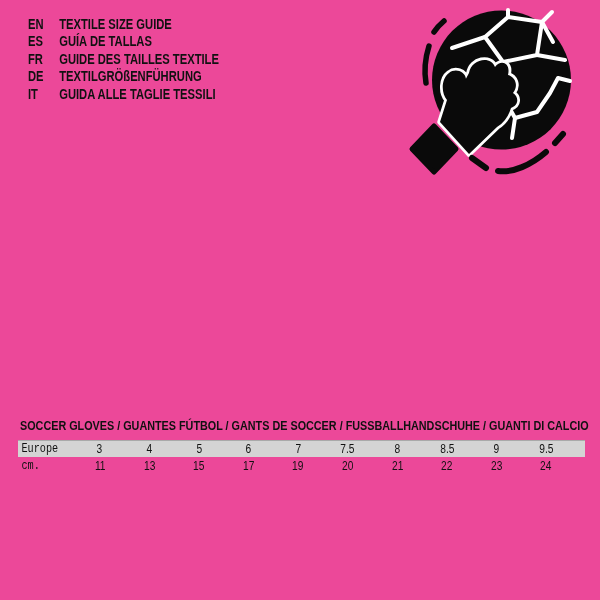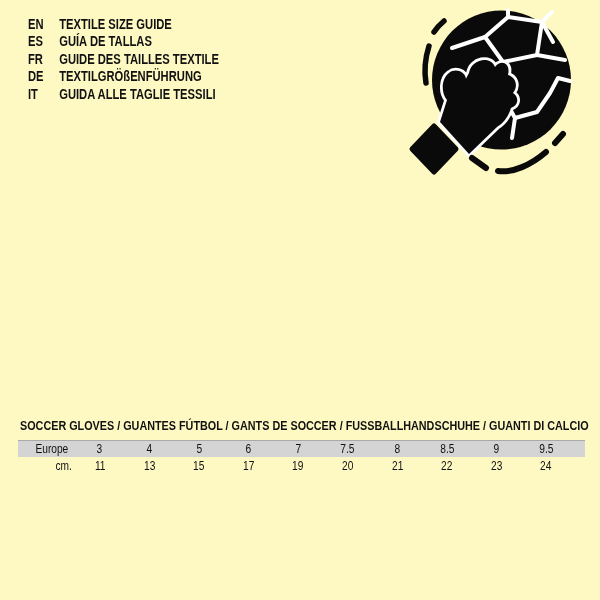--- a/index.html
+++ b/index.html
@@ -1,17 +1,17 @@
 <!DOCTYPE html>
 <html><head>
 <meta charset="utf-8">
 <style>
   html,body{margin:0;padding:0;background:#fff;}
   .canvas{
-    position:relative;width:600px;height:600px;background:#fef9c3;overflow:hidden;
+    position:relative;width:600px;height:600px;background:#ec4899;overflow:hidden;
     font-family:"Liberation Sans",sans-serif;color:#111;
   }
   
   .lang-list{position:absolute;left:28px;top:15px;}
   .lang-row{
     display:flex;align-items:center;height:17.5px;white-space:nowrap;
     font-size:14px;font-weight:700;letter-spacing:0px;
     transform:scaleX(0.80);transform-origin:left center;
   }
   .lang-code{flex:0 0 39px;}
@@ -22,21 +22,21 @@
     position:absolute;left:20px;top:418px;white-space:nowrap;
     font-size:13.5px;font-weight:700;
     transform:scaleX(0.80);transform-origin:left top;
   }
   
   .size-table{position:absolute;left:18px;top:440px;width:567px;font-size:12px;}
   .trow{display:flex;padding-right:14px;box-sizing:border-box;width:100%;}
   .trow-head{height:17px;line-height:17px;}
   .trow-body{height:18px;line-height:18px;}
   .tcell{flex:1 1 0;text-align:center;overflow:visible;}
-  .tlabel{flex:0 0 57px;text-align:right;}
+  .tlabel{flex:0 0 57px;text-align:left;font-family:Liberation Mono, monospace;}
   .cnd{display:inline-block;transform:scaleX(0.85);transform-origin:center center;white-space:nowrap;}
   .tlabel .cnd{transform-origin:left center;padding-left:4px;}
 </style>
 </head>
 <body>
 
 <div class="canvas">
 
   <div class="lang-list">
       <div class="lang-row">

